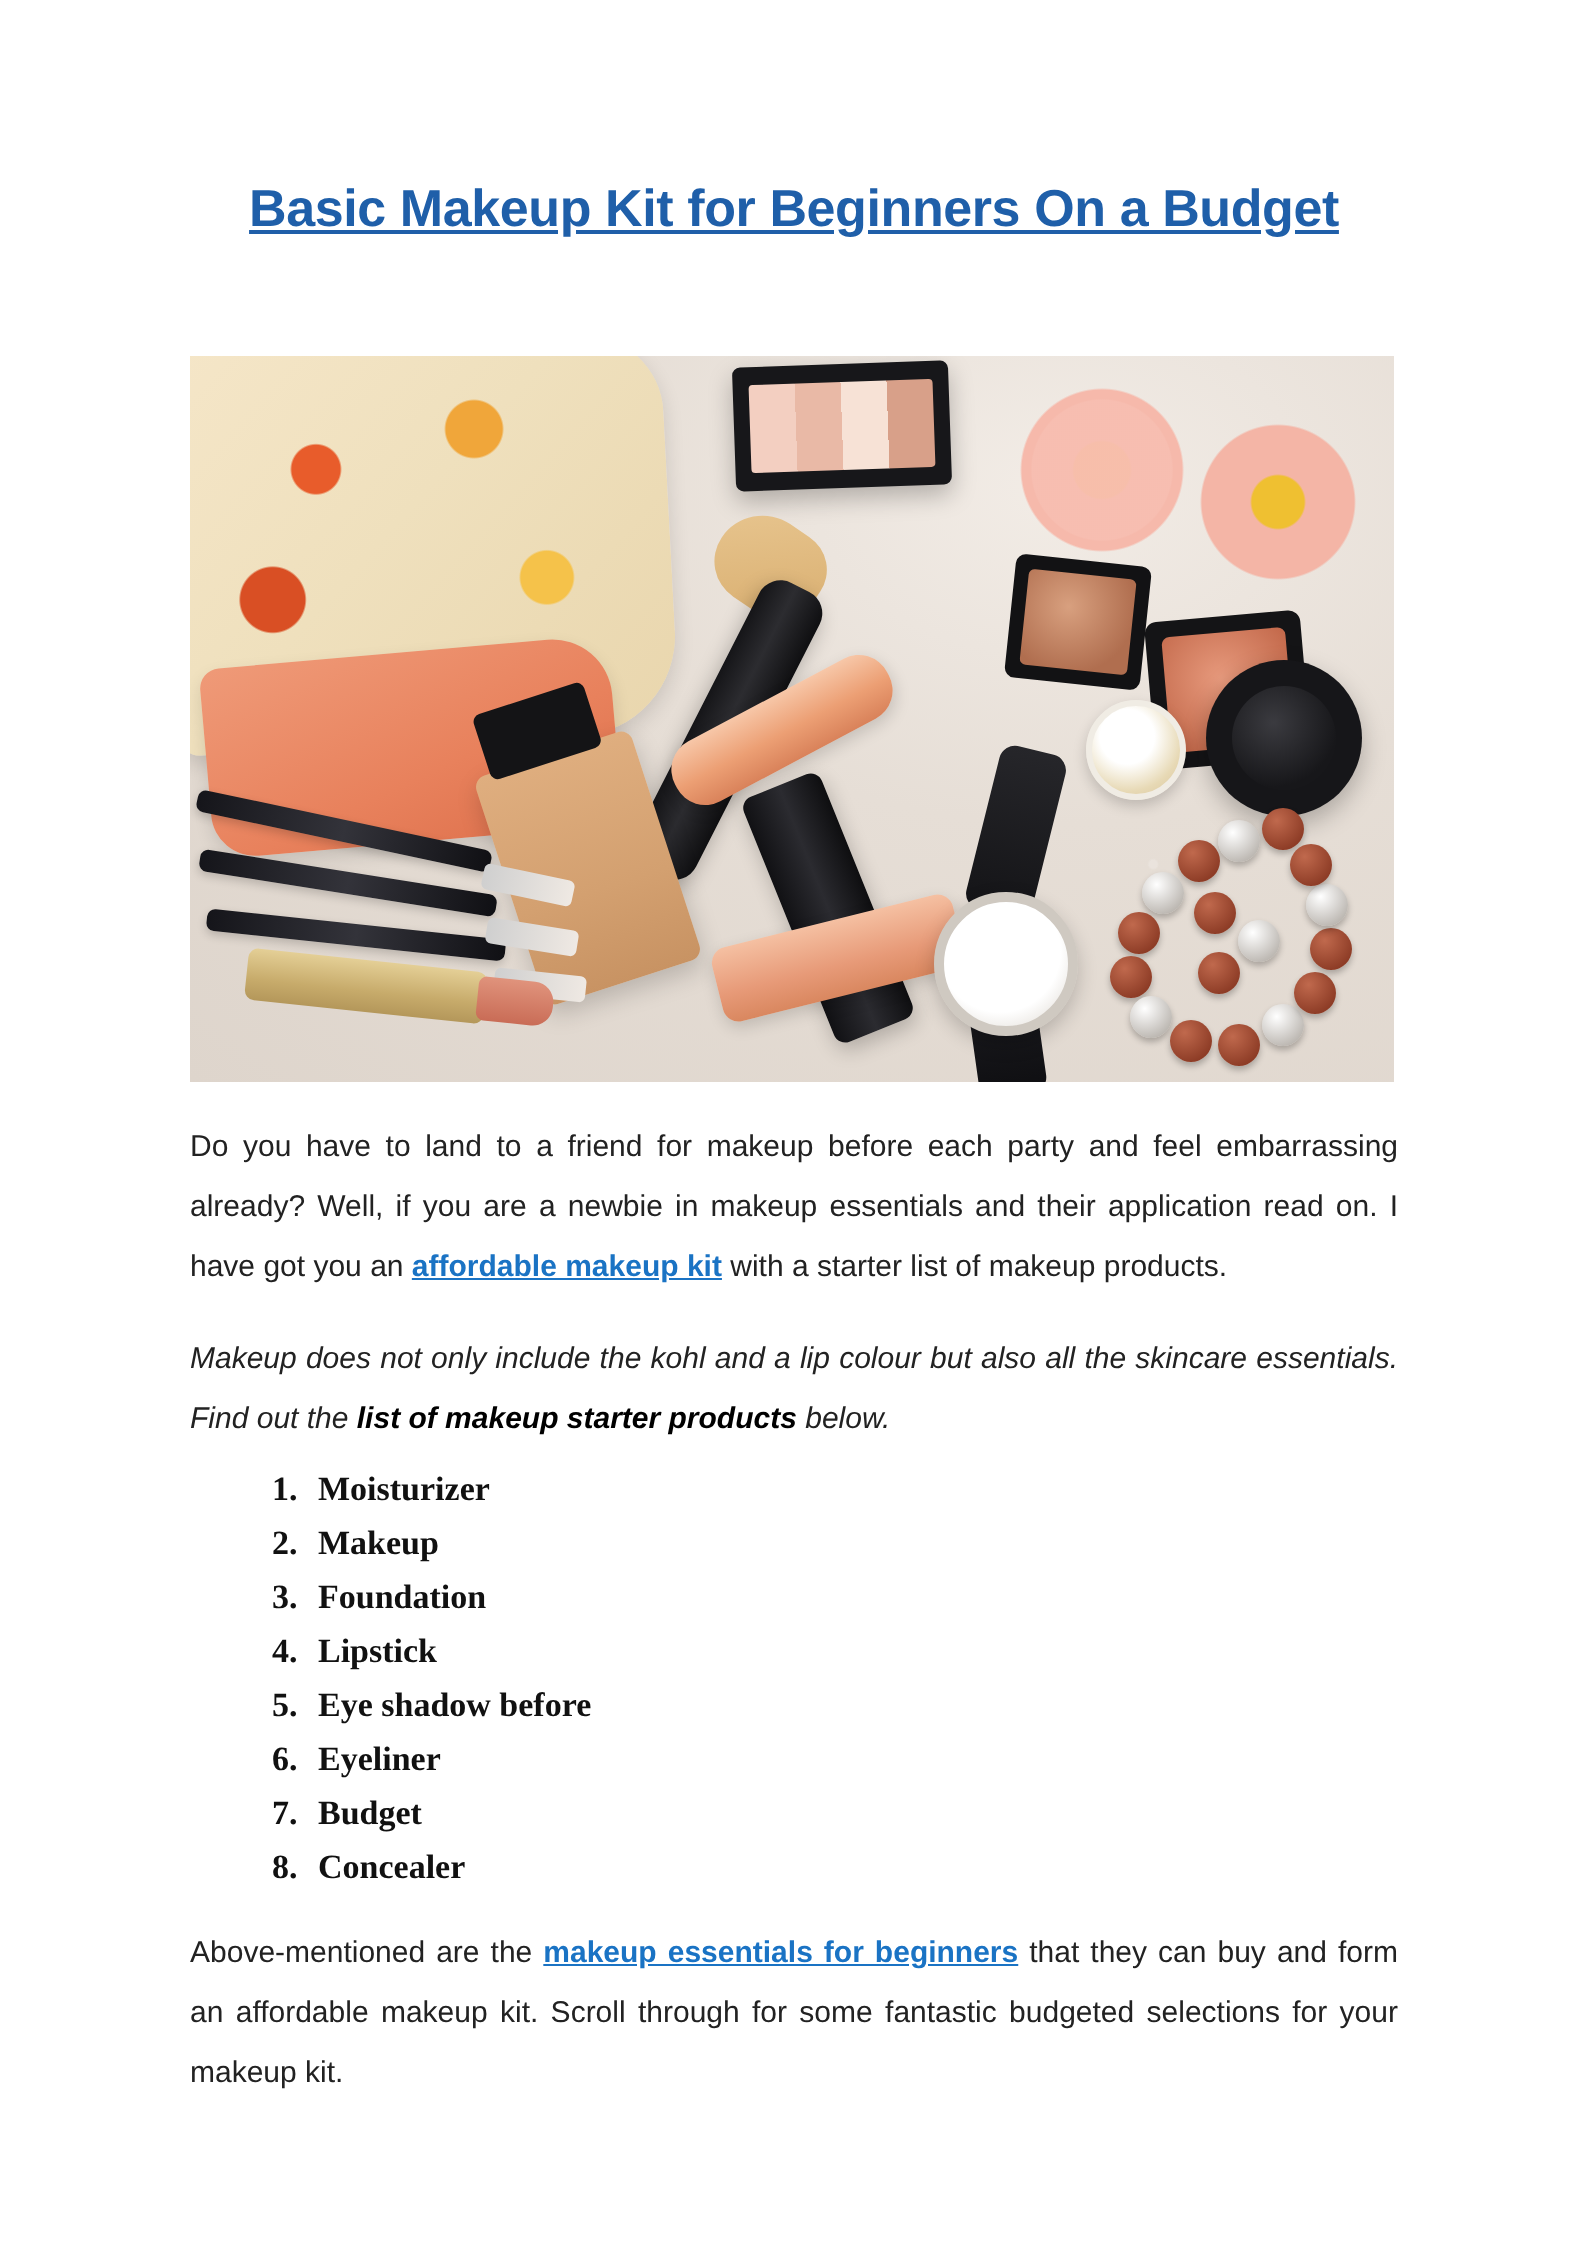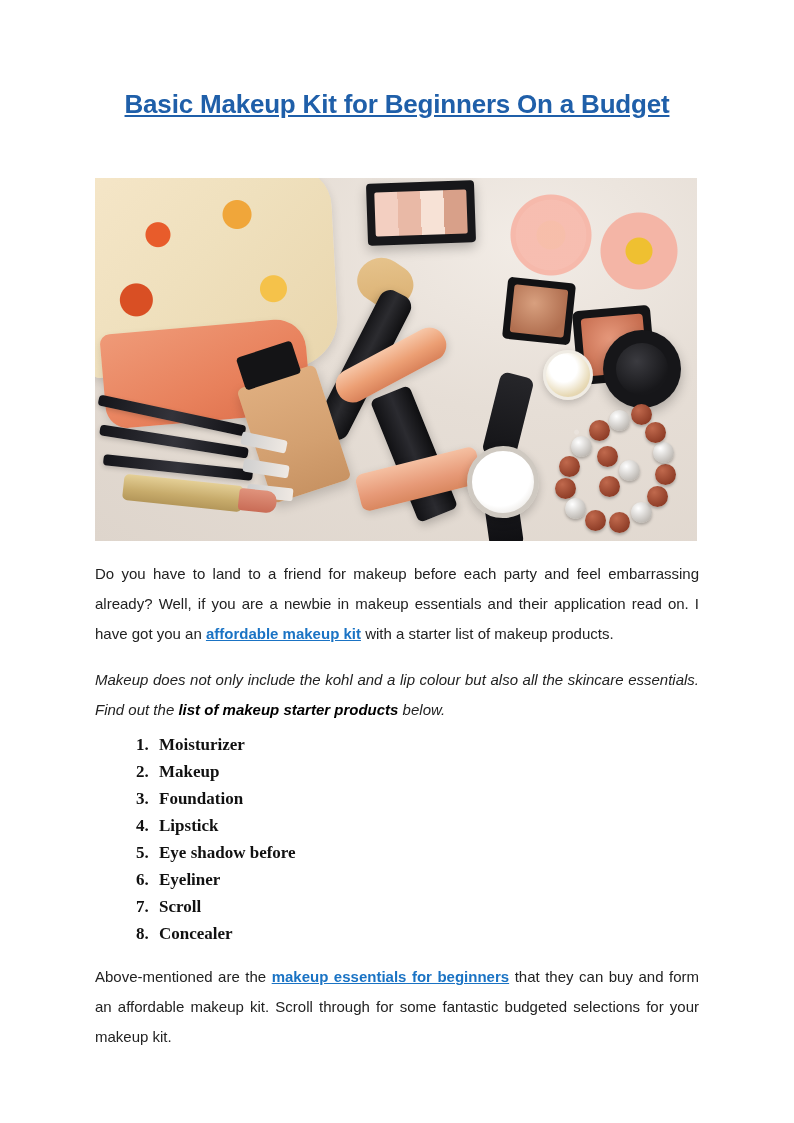--- a/index.html
+++ b/index.html
@@ -387,21 +387,21 @@
       <span>Makeup does not only include the kohl and a lip colour but also all the skincare essentials. Find out the </span><span class="bold">list of makeup starter products</span><span> below.</span>
     </p>
 
     <ol class="items">
       <li>Moisturizer</li>
       <li>Makeup</li>
       <li>Foundation</li>
       <li>Lipstick</li>
       <li>Eye shadow before</li>
       <li>Eyeliner</li>
-      <li>Scroll</li>
+      <li>Budget</li>
       <li>Concealer</li>
     </ol>
 
     <p class="para last">
       <span>Above-mentioned are the </span><a class="link-strong" href="#">makeup essentials for beginners</a><span> that they can buy and form an affordable makeup kit. Scroll through for some fantastic budgeted selections for your makeup kit.</span>
     </p>
 
   </div>
 </div>
 

